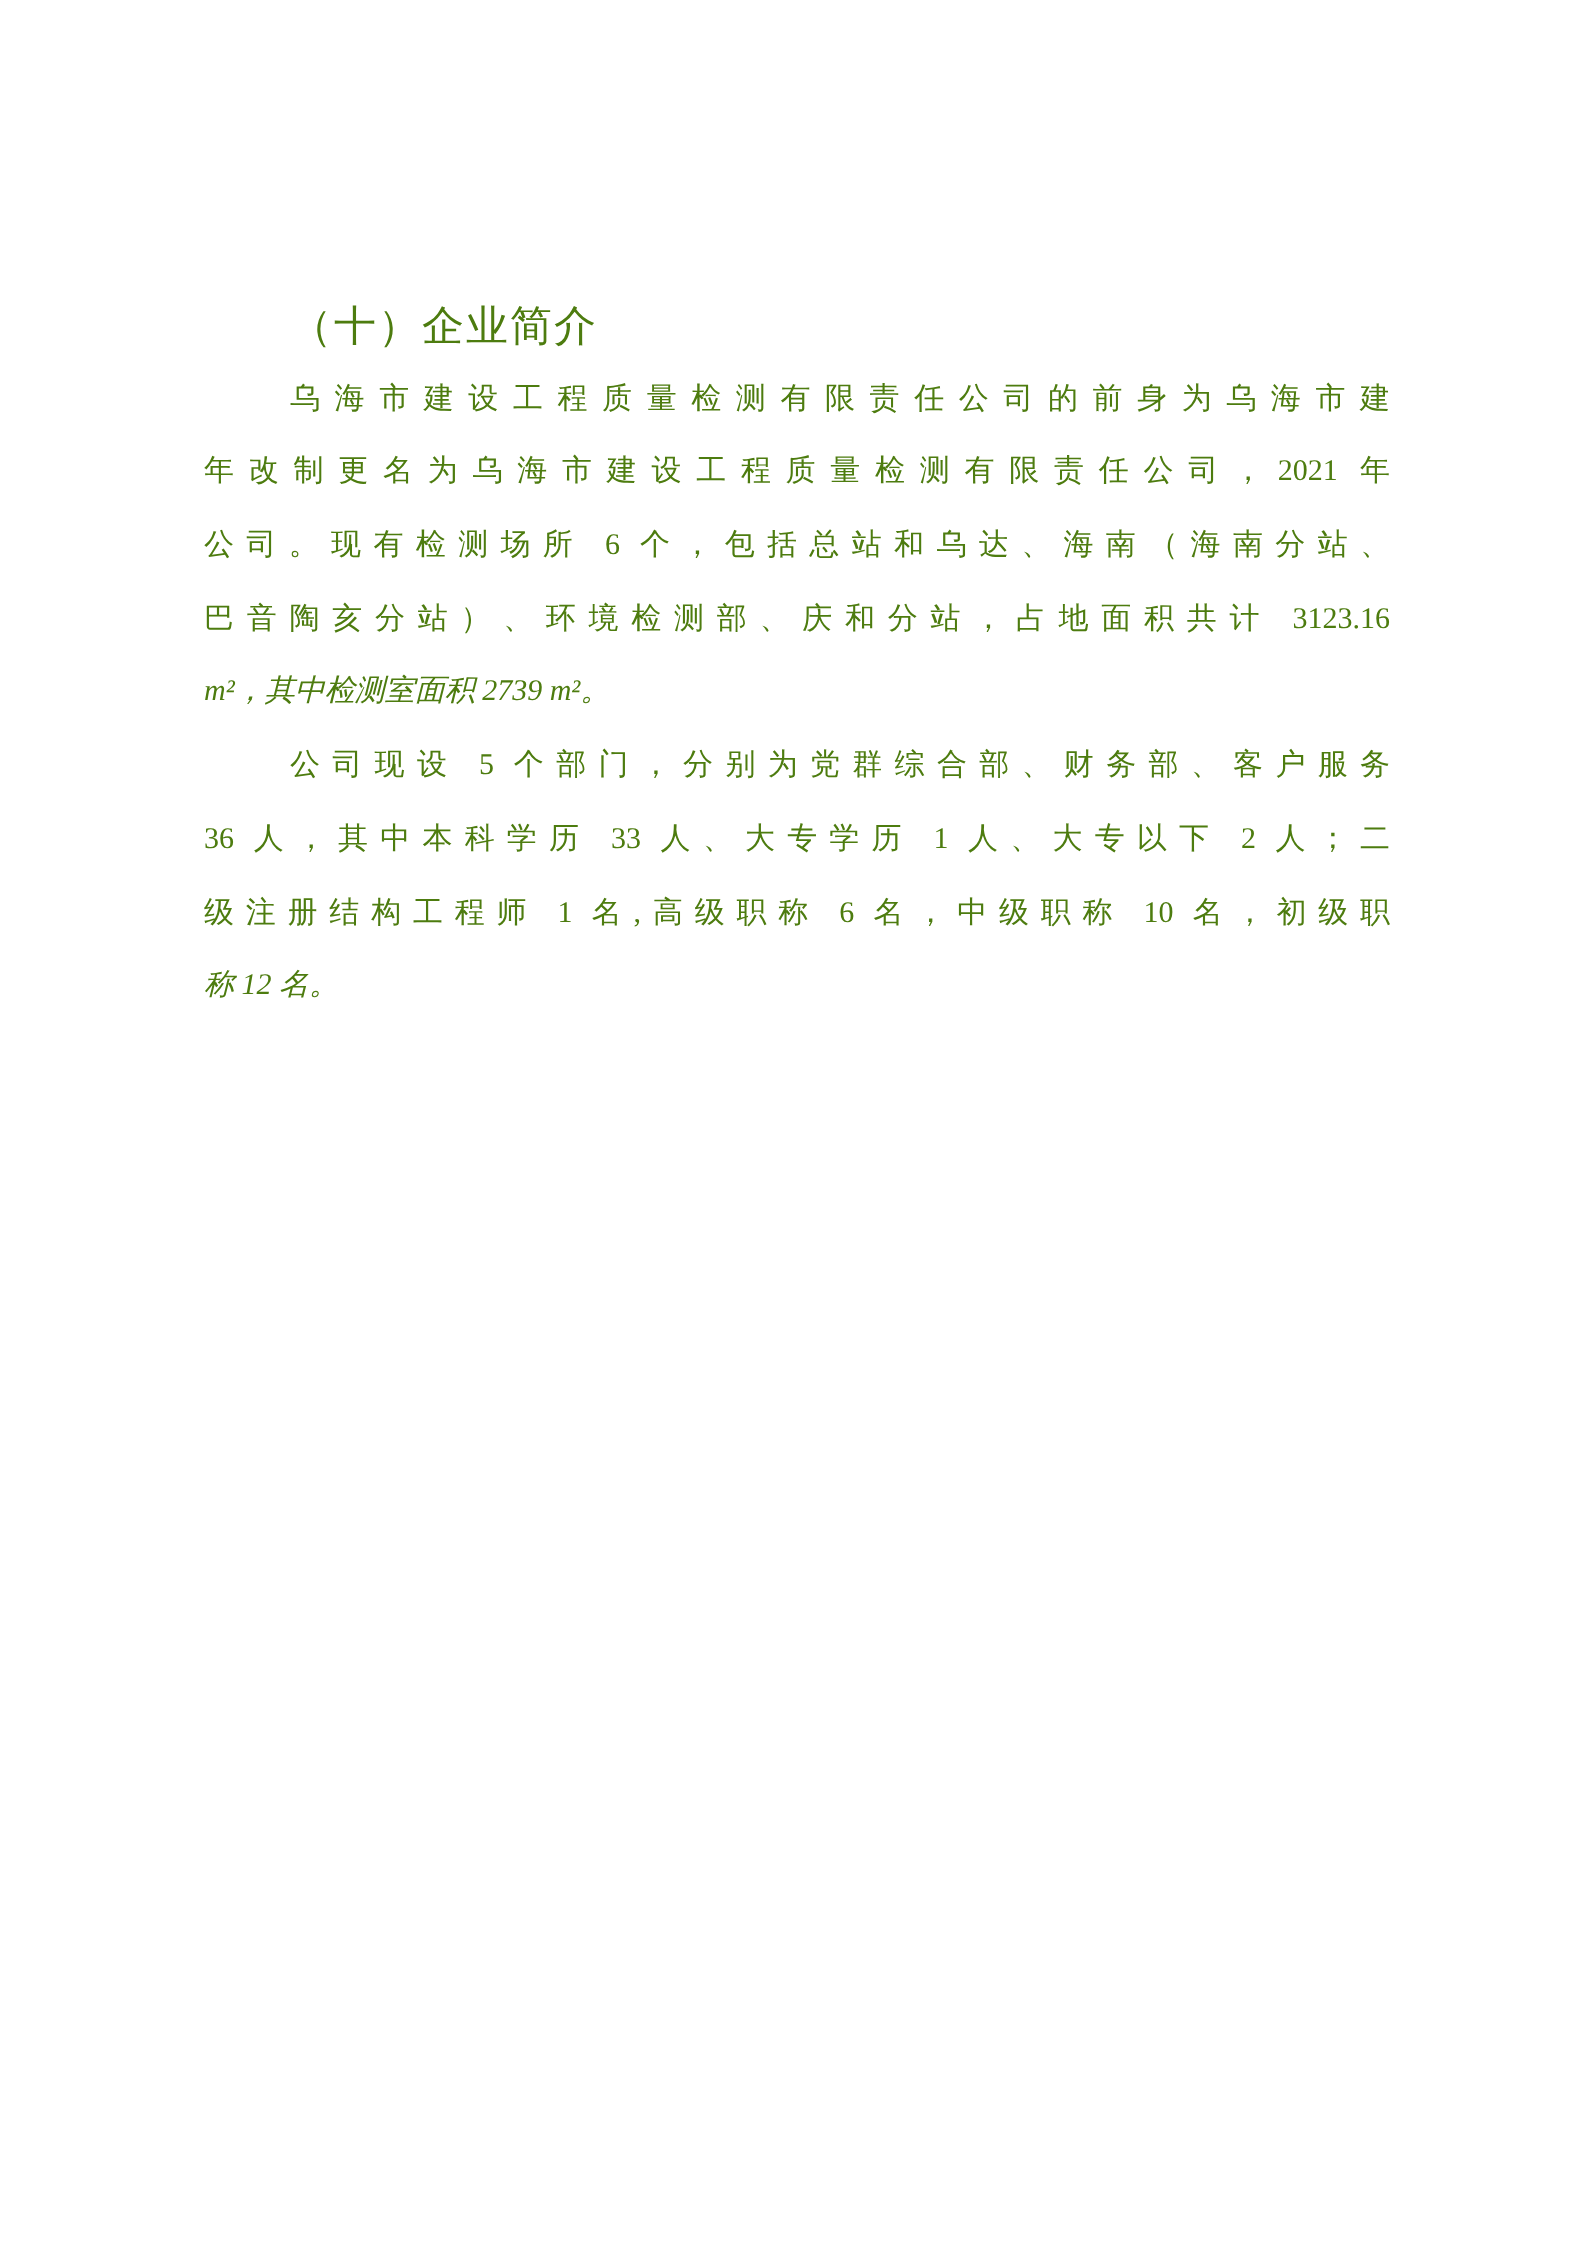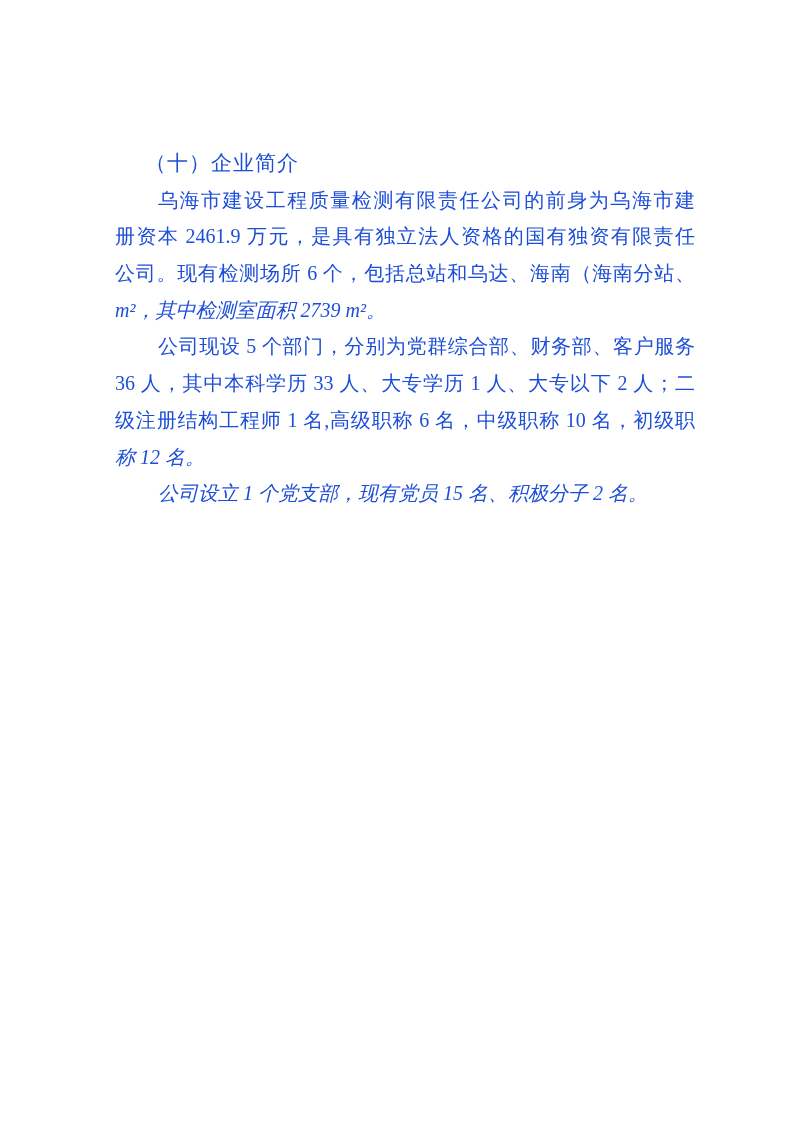--- a/index.html
+++ b/index.html
@@ -5,21 +5,21 @@
   html, body {
     margin: 0;
     padding: 0;
     background: #ffffff;
   }
   .page {
     position: relative;
     width: 793px;
     height: 1122px;
     background: #ffffff;
-    color: #1d4ed8;
+    color: #4d7c0f;
     font-family: "Liberation Serif", "DejaVu Serif", serif;
     overflow: hidden;
   }
   .content {
     position: absolute;
     left: 102px;
     top: 145px;
     width: 593px;
   }
   .heading {
@@ -29,53 +29,50 @@
     height: 36.7px;
     line-height: 36.7px;
     text-indent: 43px;
     letter-spacing: 1px;
     white-space: nowrap;
   }
   .paragraph {
     margin: 0;
   }
   .line {
-    font-size: 20px;
+    font-size: 15px;
     height: 36.7px;
     line-height: 36.7px;
     text-align: justify;
     text-align-last: justify;
     overflow: hidden;
-    margin-left: 13px;
   }
   .line.para-first {
     text-indent: 43px;
   }
   .line.para-last {
     text-align-last: left;
     font-style: italic;
   }
 </style>
 </head>
 <body>
 
 <div class="page">
   <div class="content">
     <h2 class="heading">（十）企业简介</h2>
     <div>
         <div class="paragraph">
           <div class="line para-first">乌海市建设工程质量检测有限责任公司的前身为乌海市建</div>
-          <div class="line">册资本 2461.9 万元，是具有独立法人资格的国有独资有限责任</div>
+          <div class="line">年改制更名为乌海市建设工程质量检测有限责任公司，2021 年</div>
           <div class="line">公司。现有检测场所 6 个，包括总站和乌达、海南（海南分站、</div>
+          <div class="line">巴音陶亥分站）、环境检测部、庆和分站，占地面积共计 3123.16</div>
           <div class="line para-last">m²，其中检测室面积 2739 m²。</div>
         </div>
         <div class="paragraph">
           <div class="line para-first">公司现设 5 个部门，分别为党群综合部、财务部、客户服务</div>
           <div class="line">36 人，其中本科学历 33 人、大专学历 1 人、大专以下 2 人；二</div>
           <div class="line">级注册结构工程师 1 名,高级职称 6 名，中级职称 10 名，初级职</div>
           <div class="line para-last">称 12 名。</div>
         </div>
-        <div class="paragraph">
-          <div class="line para-first para-last">公司设立 1 个党支部，现有党员 15 名、积极分子 2 名。</div>
-        </div>
       </div>
   </div>
 </div>
 
 </body></html>

